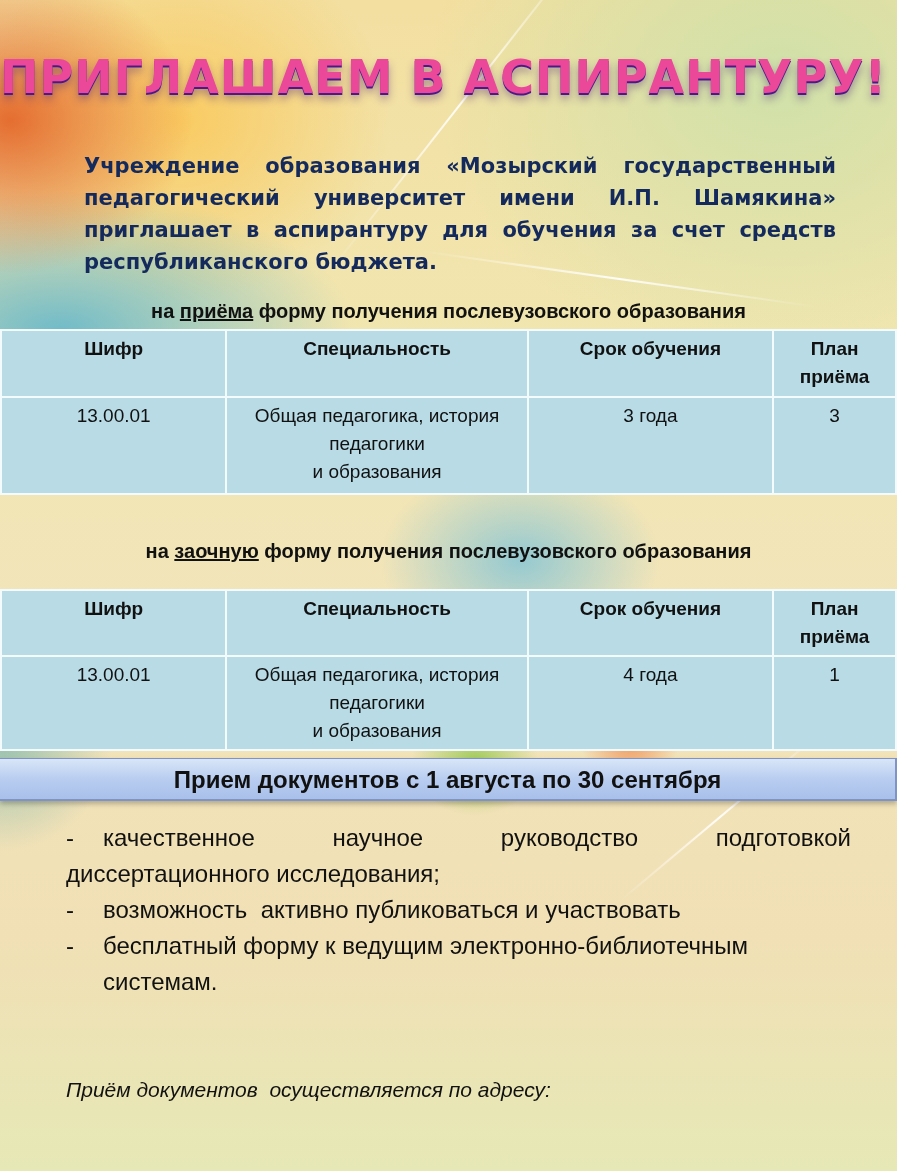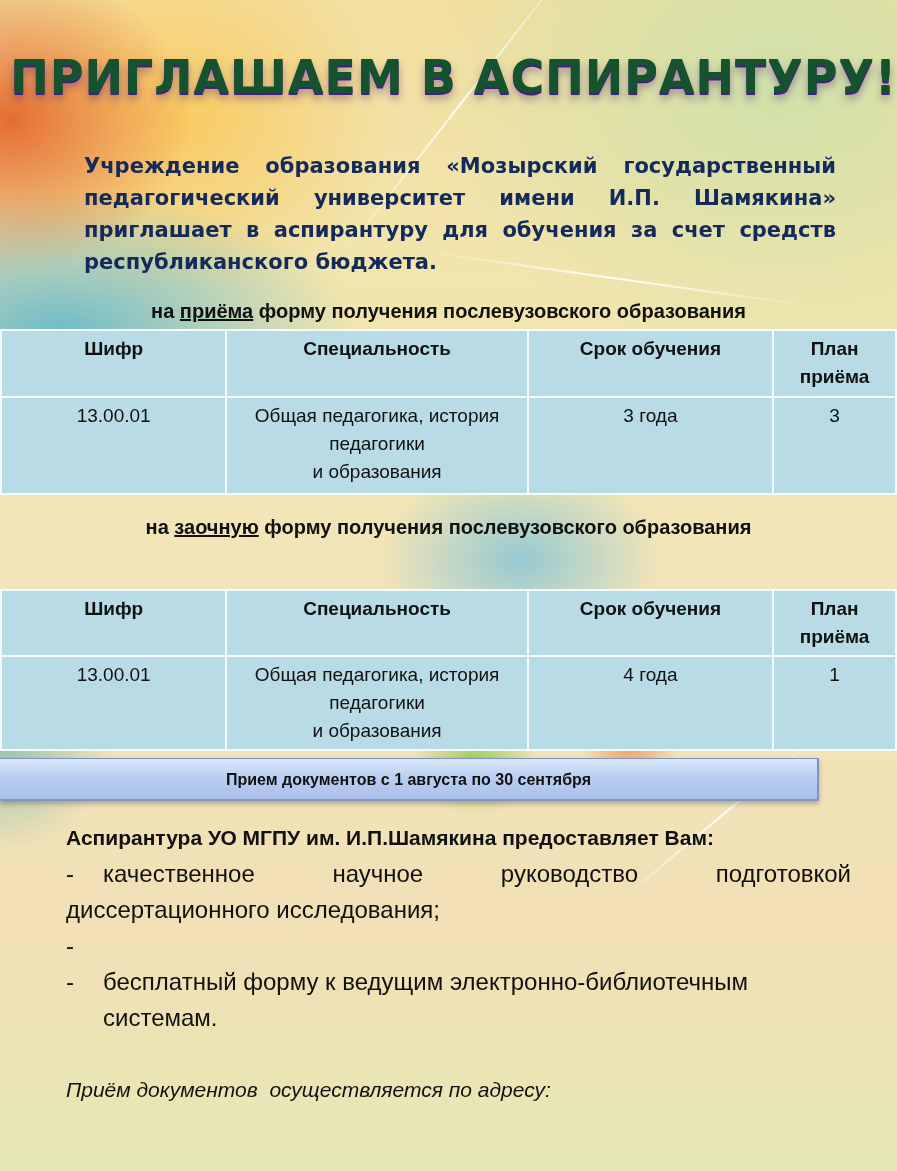--- a/index.html
+++ b/index.html
@@ -18,26 +18,26 @@
       radial-gradient(ellipse 70px 60px at 630px 742px, rgba(240,140,80,0.85), rgba(240,140,80,0) 70%),
       radial-gradient(ellipse 160px 160px at 0px 740px, rgba(90,170,170,0.6), rgba(90,170,170,0) 70%),
       linear-gradient(180deg, #f3dfa0 0%, #f1e6b0 30%, #f2e4bb 55%, #f1e0b5 80%, #e6e8b6 100%);
   }
   .streak {
     position: absolute; height: 2px; background: linear-gradient(90deg, rgba(255,255,255,0), rgba(255,255,255,0.9), rgba(255,255,255,0));
     transform-origin: left center;
   }
   .title {
     position: absolute; left: 0; right: 0; top: 50px;
-    text-align: right;
+    text-align: left;
     font-family: "DejaVu Sans", sans-serif;
     font-weight: bold;
     font-size: 46px;
     letter-spacing: 1px;
-    color: #14532d;
+    color: #ec4899;
     text-shadow: 0 2px 0 #4a1a8a, 0 6px 8px rgba(80,40,120,0.45);
   }
   .intro {
     position: absolute; left: 84px; width: 752px; top: 150px;
     font-family: "DejaVu Sans", sans-serif;
     font-weight: bold;
     font-size: 21px; line-height: 32px;
     color: #142a5c;
     text-align: justify;
   }
@@ -57,28 +57,28 @@
   table.plan td, table.plan th {
     border: 2px solid #f4fbfd;
     text-align: center; vertical-align: top;
     padding: 4px 6px;
     line-height: 28px;
     color: #111;
   }
   table.plan th { font-weight: bold; }
   .c1 { width: 226px; } .c2 { width: 302px; } .c3 { width: 246px; margin-top: 38px; } .c4 { width: 123px; }
   .banner {
-    position: absolute; left: 0; width: 819px; top: 758px; height: 43px;
+    position: absolute; left: 0; width: 897px; top: 758px; height: 43px;
     background: linear-gradient(180deg, #d9e6f8 0%, #b8cdf0 50%, #a9c0ea 100%);
     border-top: 1px solid #7f94c4;
     border-bottom: 2px solid #7f94c4;
     border-right: 2px solid #7f94c4;
     box-shadow: 0 3px 5px rgba(0,0,0,0.25);
     text-align: center;
-    font-weight: bold; font-size: 16px; line-height: 42px;
+    font-weight: bold; font-size: 24px; line-height: 42px;
     color: #111;
   }
   .benefits {
     position: absolute; left: 66px; width: 785px; top: 820px;
     font-size: 24px; line-height: 36px; color: #111;
   }
   .benefits .lead { font-weight: bold; font-size: 21px; }
   .benefits .row { display: flex; }
   .benefits .dash { width: 37px; flex: none; }
   .benefits .just { text-align: justify; text-align-last: justify; flex: 1; }
@@ -119,21 +119,21 @@
       <div>Общая педагогика, история</div>
       <div>педагогики</div>
       <div>и образования</div>
     </td>
     <td>3 года</td>
     <td>3</td>
   </tr>
 </tbody>
   </table>
 
-<div class="section-heading" style="top:516px;">
+<div class="section-heading" style="top:540px;">
   <span>на</span>
   <u>заочную</u>
   <span>форму получения послевузовского образования</span>
 </div>
 
 <table class="plan" style="top:589px;">
   <tbody>
       <tr style="height:57px;">
     <th class="c1">Шифр</th>
     <th class="c2">Специальность</th>
@@ -149,28 +149,28 @@
     </td>
     <td>4 года</td>
     <td>1</td>
   </tr>
 </tbody>
   </table>
 
 <div class="banner">Прием документов с 1 августа по 30 сентября</div>
 
 <div class="benefits">
-  <div class="lead">Аспирантура УО МГПУ им. И.П.Шамякина предоставляет Вам:</div>
   <div class="row">
     <span class="dash">-</span>
     <span class="just">качественное научное руководство подготовкой</span>
   </div>
   <div>диссертационного исследования;</div>
   <div class="row">
     <span class="dash">-</span>
+    <span style="white-space:pre;">возможность  активно публиковаться и участвовать</span>
   </div>
   <div class="row">
     <span class="dash">-</span>
     <span>бесплатный форму к ведущим электронно-библиотечным</span>
   </div>
   <div style="padding-left:37px;">системам.</div>
 </div>
 
 <div class="address">
   <div style="white-space:pre;">Приём документов  осуществляется по адресу:</div>

